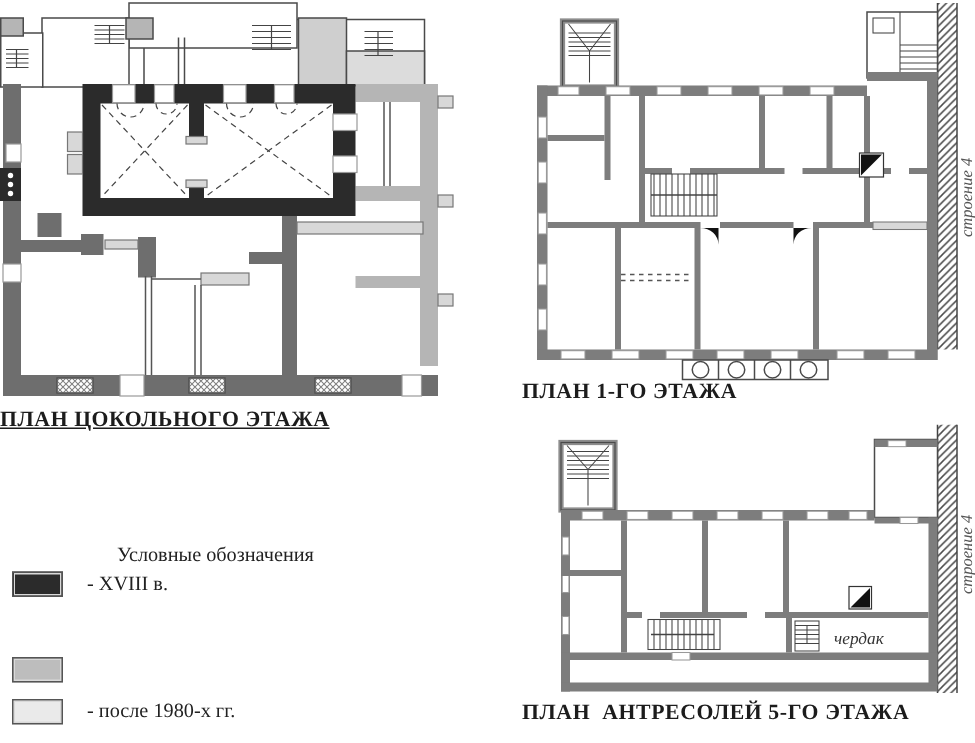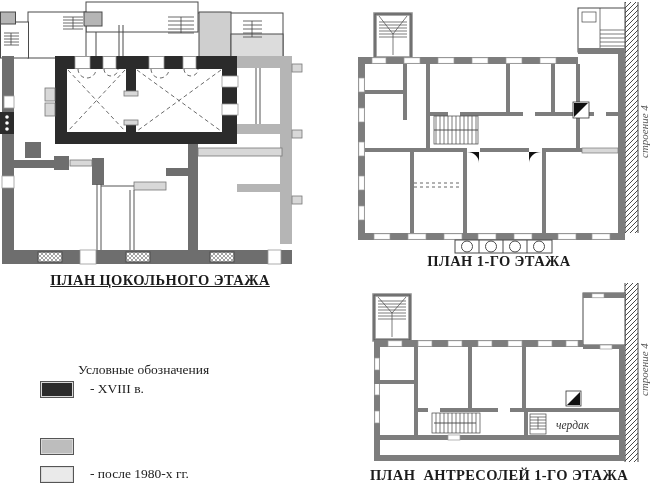--- a/index.html
+++ b/index.html
@@ -1,21 +1,21 @@
 <!DOCTYPE html>
 <html><head>
 <meta charset="utf-8">
 <style>
   html,body{margin:0;padding:0;background:#fff;}
   #stage{position:relative;width:650px;height:495px;background:#fff;overflow:hidden;
          font-family:"Liberation Serif","DejaVu Serif",serif;}
-  .caption{position:absolute;text-align:center;font-weight:bold;font-size:14.5px;
+  .caption{position:absolute;text-align:left;font-weight:bold;font-size:14.5px;
            letter-spacing:0.4px;color:#1c1c1c;white-space:pre;}
   .legend-title{position:absolute;left:78px;top:362px;font-size:13.5px;color:#222;text-align:right;}
-  .legend-row{position:absolute;left:40px;width:300px;height:17px;}
+  .legend-row{position:absolute;left:8px;width:300px;height:17px;}
   .swatch{position:absolute;left:0;top:0;width:32px;height:15px;border:1px solid #555;
           box-shadow:inset 0 0 0 1px #d9d9d9;}
   .legend-label{position:absolute;left:50px;top:0px;font-size:13.5px;color:#222;white-space:nowrap;}
   svg{position:absolute;display:block;}
   .annot{font-style:italic;font-size:11px;fill:#555;}
   .attic{font-style:italic;font-size:11.5px;fill:#333;}
 </style>
 </head>
 <body>
 
@@ -317,21 +317,21 @@
       <rect x="182" y="131" width="16" height="20"></rect>
       <path d="M182,134h16M182,137h16M182,140h16M182,143h16M182,146h16M190,134v12"></path>
     </g>
 
     <g>
       <rect x="218" y="108" width="15" height="15" fill="#fff" stroke="#333" stroke-width="0.8"></rect>
       <path d="M219,122 L232,122 L232,109 Z" fill="#111"></path>
     </g>
     <text class="attic" x="208" y="146">чердак</text>
   </svg>
-  <div class="caption" style="left:348px;top:467px;width:302px;">ПЛАН  АНТРЕСОЛЕЙ 1-ГО ЭТАЖА</div>
+  <div class="caption" style="left:348px;top:467px;width:302px;">ПЛАН  АНТРЕСОЛЕЙ 5-ГО ЭТАЖА</div>
 
   <div class="legend-title">Условные обозначения</div>
 
   <div class="legend-row" style="top:381px">
     <span class="swatch" style="background: rgb(43, 43, 43);"></span>
     <span class="legend-label">- XVIII в.</span>
   </div>
   <div class="legend-row" style="top:438px">
     <span class="swatch" style="background: rgb(189, 189, 189);"></span>
   </div>

